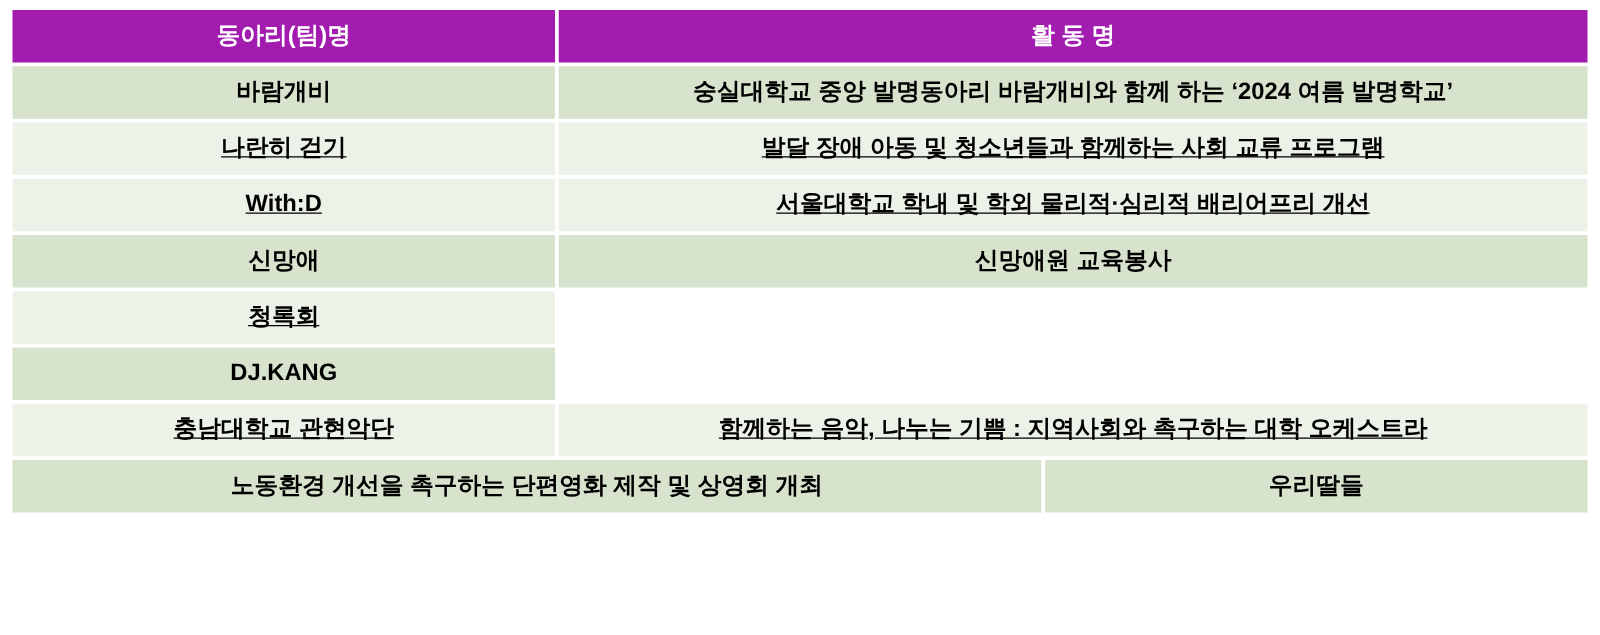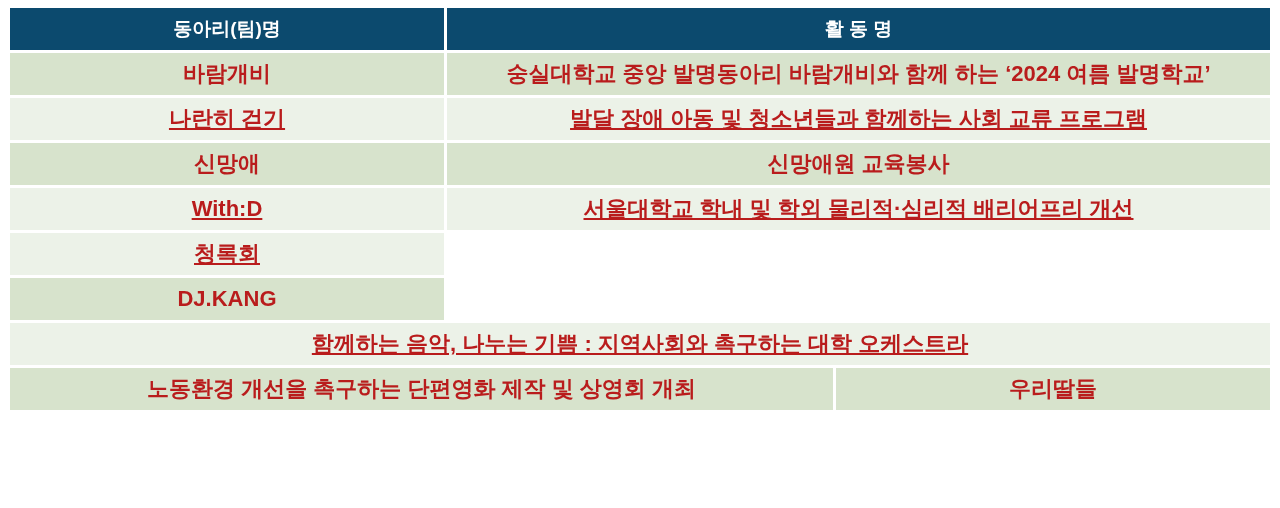--- a/index.html
+++ b/index.html
@@ -29,32 +29,32 @@
   .trow {
     display: flex;
     gap: 3px;
     height: 42px;
   }
   .cell {
     display: flex;
     align-items: center;
     justify-content: center;
     text-align: center;
-    font-size: 22px;
+    font-size: 19px;
     font-weight: bold;
-    color: #b91c1c;
+    color: #000000;
     line-height: 1.15;
     padding: 0 6px;
     box-sizing: border-box;
     white-space: nowrap;
   }
   .col1 { width: 434px; flex: 0 0 434px; }
   .col2 { flex: 1 1 auto; }
   .header-row .cell {
-    background: #0c4a6e;
+    background: #a21caf;
     color: #ffffff;
     font-size: 19px;
   }
   .band-a .cell { background: #D7E3CC; }
   .band-b .cell { background: #ECF2E8; text-decoration: underline; }
 </style>
 </head>
 <body>
 
 <div class="slide">
@@ -68,40 +68,41 @@
     <div class="trow band-a">
       <div class="cell col1">바람개비</div>
       <div class="cell col2">숭실대학교 중앙 발명동아리 바람개비와 함께 하는 ‘2024 여름 발명학교’</div>
     </div>
 
     <div class="trow band-b">
       <div class="cell col1">나란히 걷기</div>
       <div class="cell col2">발달 장애 아동 및 청소년들과 함께하는 사회 교류 프로그램</div>
     </div>
 
+    <div class="trow band-b">
+      <div class="cell col1">With:D</div>
+      <div class="cell col2">서울대학교 학내 및 학외 물리적·심리적 배리어프리 개선</div>
+    </div>
+
     <div class="trow band-a">
       <div class="cell col1">신망애</div>
       <div class="cell col2">신망애원 교육봉사</div>
-    </div>
-
-    <div class="trow band-b">
-      <div class="cell col1">With:D</div>
-      <div class="cell col2">서울대학교 학내 및 학외 물리적·심리적 배리어프리 개선</div>
     </div>
 
 
     <div class="trow band-b">
       <div class="cell col1">청록회</div>
     </div>
 
     <div class="trow band-a">
       <div class="cell col1">DJ.KANG</div>
     </div>
 
     <div class="trow band-b">
+      <div class="cell col1">충남대학교 관현악단</div>
       <div class="cell col2">함께하는 음악, 나누는 기쁨 : 지역사회와 촉구하는 대학 오케스트라</div>
     </div>
 
     <div class="trow band-a">
       <div class="cell col2">노동환경 개선을 촉구하는 단편영화 제작 및 상영회 개최</div>
       <div class="cell col1">우리딸들</div>
     </div>
 
     <div class="trow band-b">
     </div>

